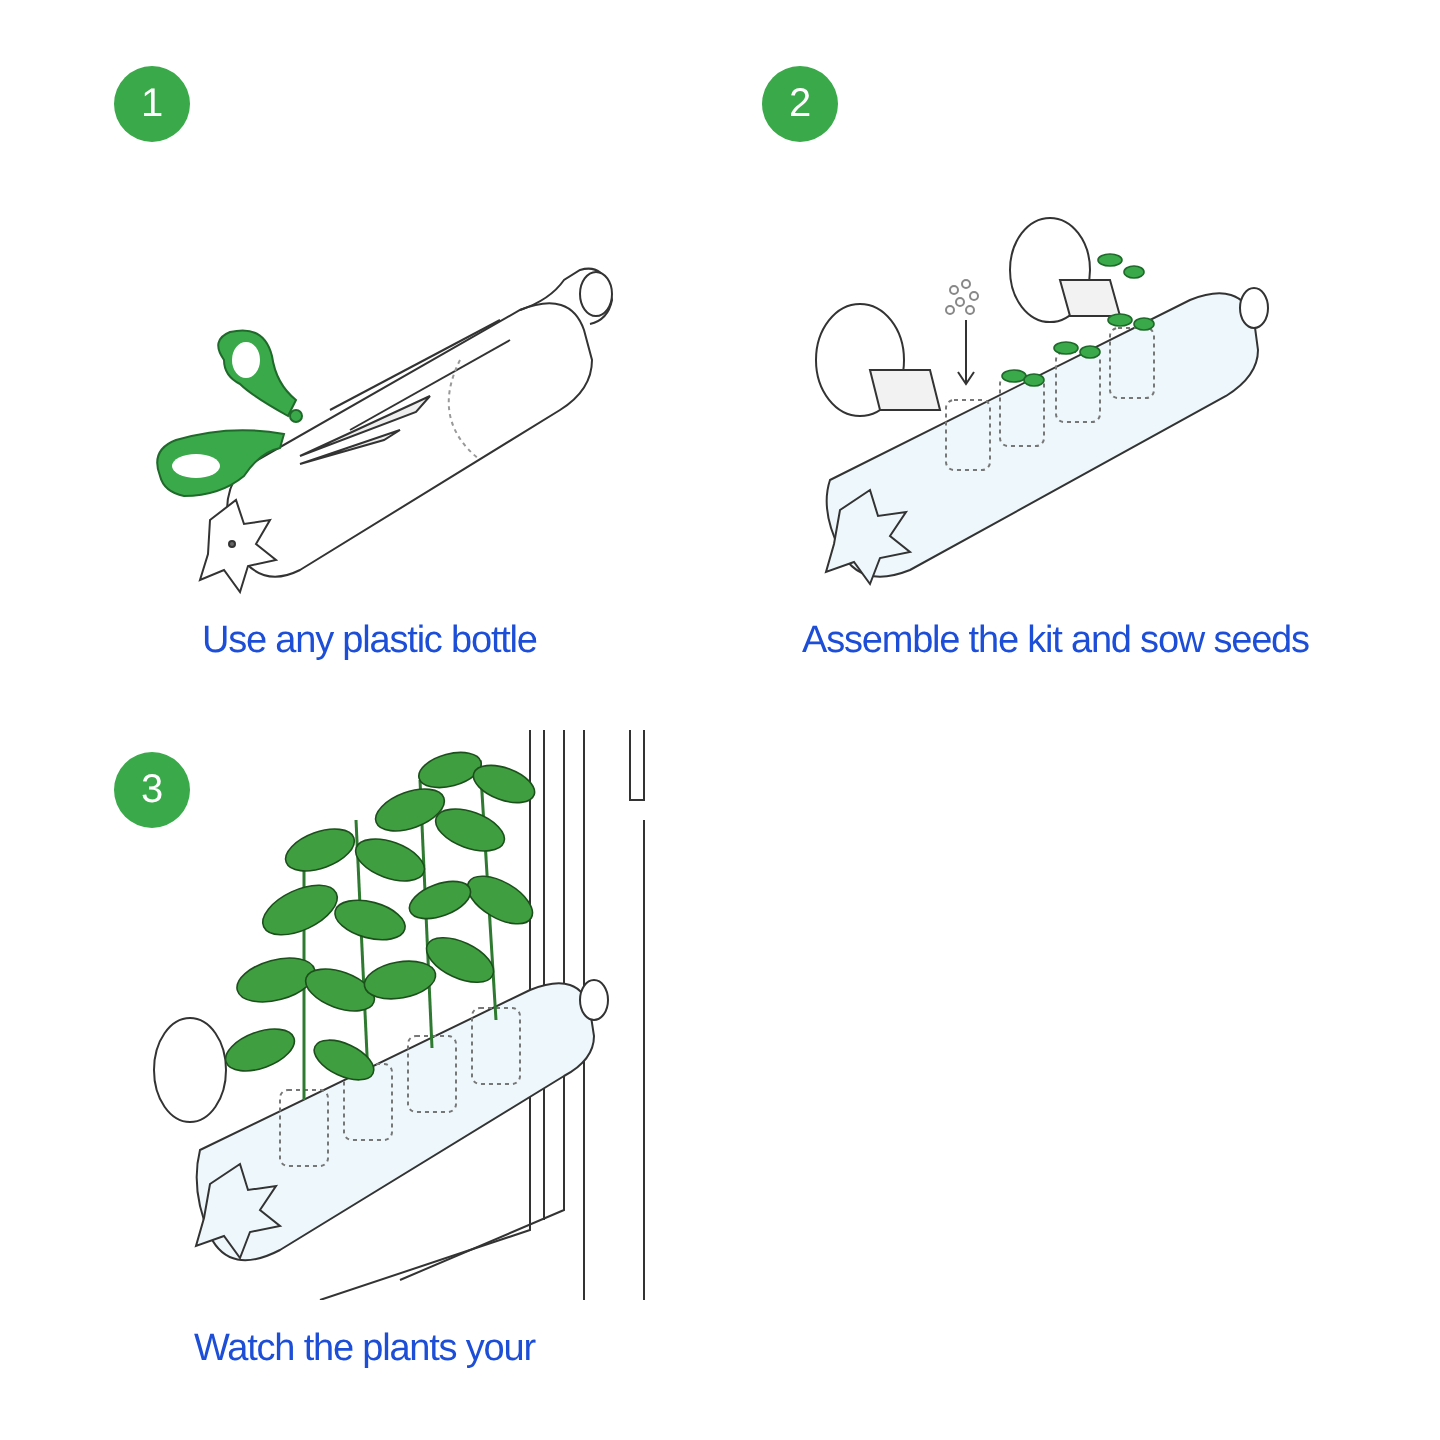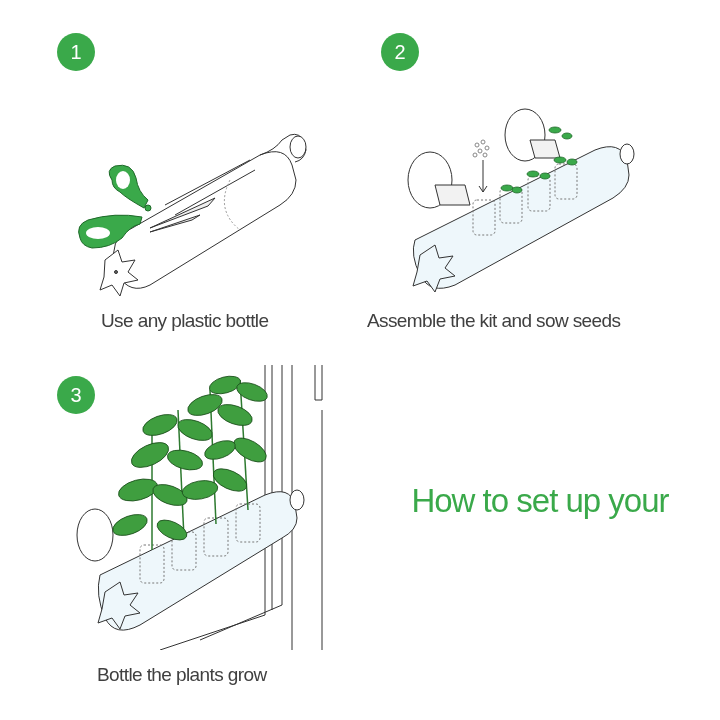--- a/index.html
+++ b/index.html
@@ -1,21 +1,21 @@
 <!DOCTYPE html>
 <html><head>
   <meta charset="utf-8">
   <style>
     html, body { margin: 0; padding: 0; background: #ffffff; }
     body { width: 720px; height: 720px; position: relative; overflow: hidden;
            font-family: "Liberation Sans", sans-serif; }
     .badge { position: absolute; width: 38px; height: 38px; border-radius: 50%;
              background: #3aa94a; color: #fff; font-size: 20px; line-height: 38px;
              text-align: center; font-family: "Liberation Sans", sans-serif; }
-    .caption { position: absolute; font-size: 19px; color: #404040; letter-spacing: -0.6px;
+    .caption { position: absolute; font-size: 19px; color: #1d4ed8; letter-spacing: -0.6px;
                white-space: nowrap; font-family: "Liberation Sans", sans-serif; }
     .title { position: absolute; left: 360px; width: 360px; text-align: center;
              color: #3aa94a; font-size: 33px; line-height: 42px; letter-spacing: -1px;
              font-family: "Liberation Sans", sans-serif; }
     .illus { position: absolute; }
     svg { display: block; }
   </style>
 </head>
 <body>
 
@@ -91,21 +91,21 @@
         <ellipse cx="122" cy="90" rx="5" ry="3"></ellipse>
       <ellipse cx="138" cy="74" rx="6" ry="3"></ellipse>
         <ellipse cx="150" cy="76" rx="5" ry="3"></ellipse>
       <ellipse cx="165" cy="60" rx="6" ry="3"></ellipse>
         <ellipse cx="177" cy="62" rx="5" ry="3"></ellipse>
       <ellipse cx="160" cy="30" rx="6" ry="3"></ellipse>
         <ellipse cx="172" cy="36" rx="5" ry="3"></ellipse>
     </g>
   </svg>
 </div>
-<div class="caption" style="left:367px;top:310px;">Assemble the kit and sow seeds</div>
+<div class="caption" style="left:401px;top:310px;">Assemble the kit and sow seeds</div>
 
 <div class="badge" style="left:57px;top:376px;">
   <span>3</span>
 </div>
 <div class="illus" style="left:60px;top:360px;">
   <svg width="280" height="290" viewBox="0 0 280 290">
     <g fill="none" stroke="#333" stroke-width="1">
 
       <path d="M205 5 L205 255 L100 290"></path>
       <path d="M212 5 L212 250"></path>
@@ -148,17 +148,16 @@
       <ellipse cx="170" cy="120" rx="18" ry="9" transform="rotate(25 170 120)"></ellipse>
       <ellipse cx="145" cy="45" rx="18" ry="9" transform="rotate(-20 145 45)"></ellipse>
       <ellipse cx="175" cy="55" rx="18" ry="9" transform="rotate(20 175 55)"></ellipse>
       <ellipse cx="165" cy="25" rx="16" ry="8" transform="rotate(-15 165 25)"></ellipse>
       <ellipse cx="192" cy="32" rx="16" ry="8" transform="rotate(20 192 32)"></ellipse>
       <ellipse cx="190" cy="90" rx="18" ry="9" transform="rotate(30 190 90)"></ellipse>
       <ellipse cx="160" cy="90" rx="16" ry="8" transform="rotate(-20 160 90)"></ellipse>
     </g>
   </svg>
 </div>
-<div class="caption" style="left:97px;top:664px;">Bottle the plants grow</div>
+<div class="caption" style="left:97px;top:664px;">Watch the plants your</div>
 
 <div class="title" style="top:480px;">
-  <div>How to set up your</div>
 </div>
 
 </body></html>

